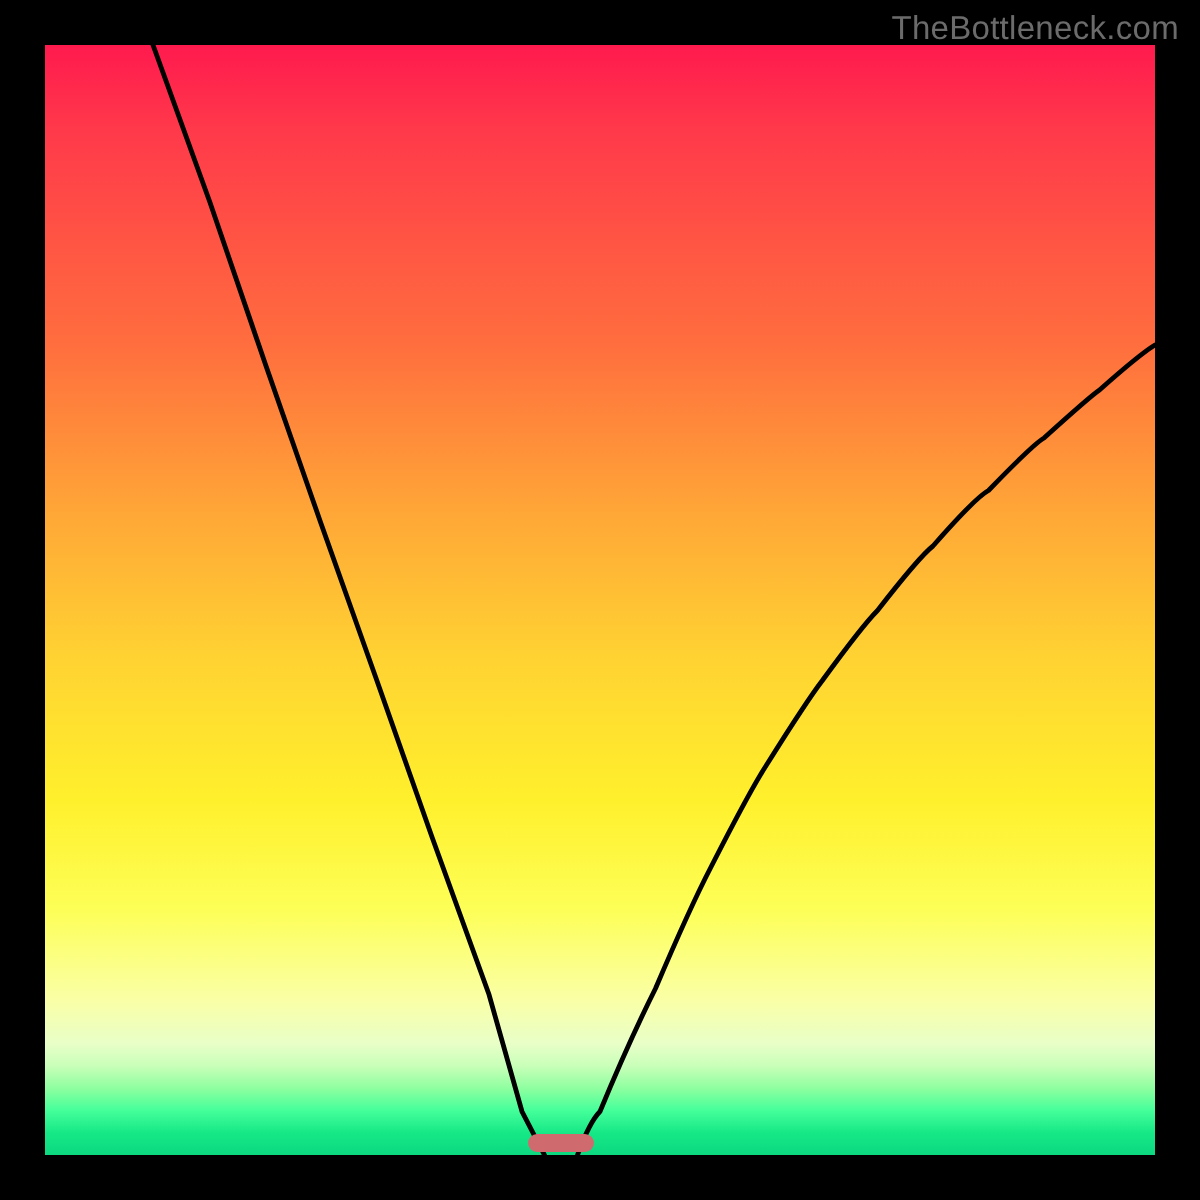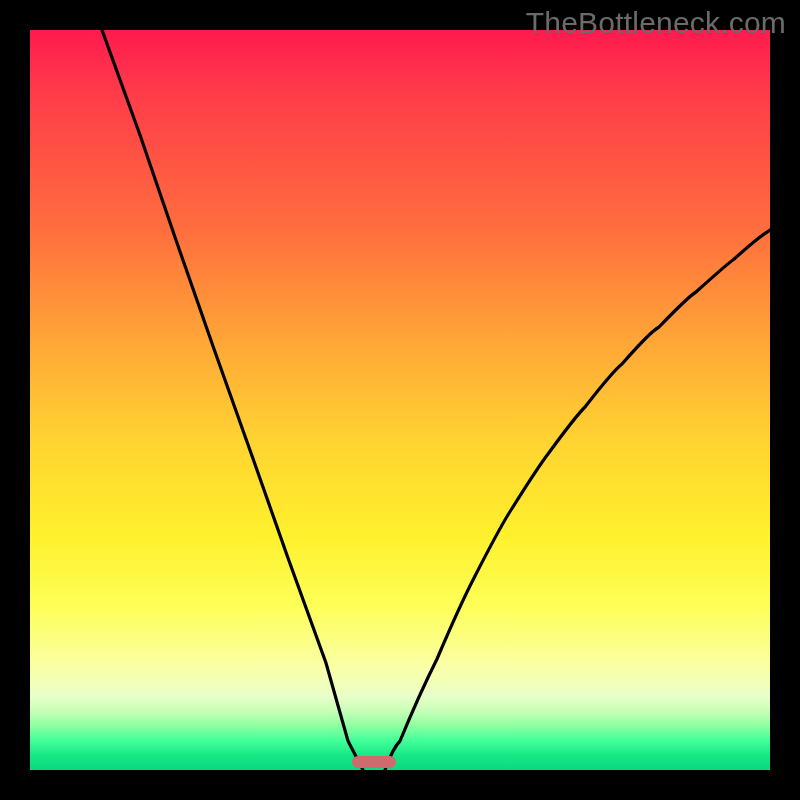--- a/index.html
+++ b/index.html
@@ -49,21 +49,21 @@
     left: 0;
     top: 0;
     width: 740px;
     height: 740px;
   }
   .watermark {
     position: absolute;
     top: 6px;
     right: 14px;
     color: #6b6b6b;
-    font-size: 30px;
+    font-size: 22px;
     letter-spacing: 0.2px;
     user-select: none;
     margin-left: 40px;
   }
   .marker {
     position: absolute;
     background: #cf6a6f;
     border-radius: 8px;
   }
 </style>

